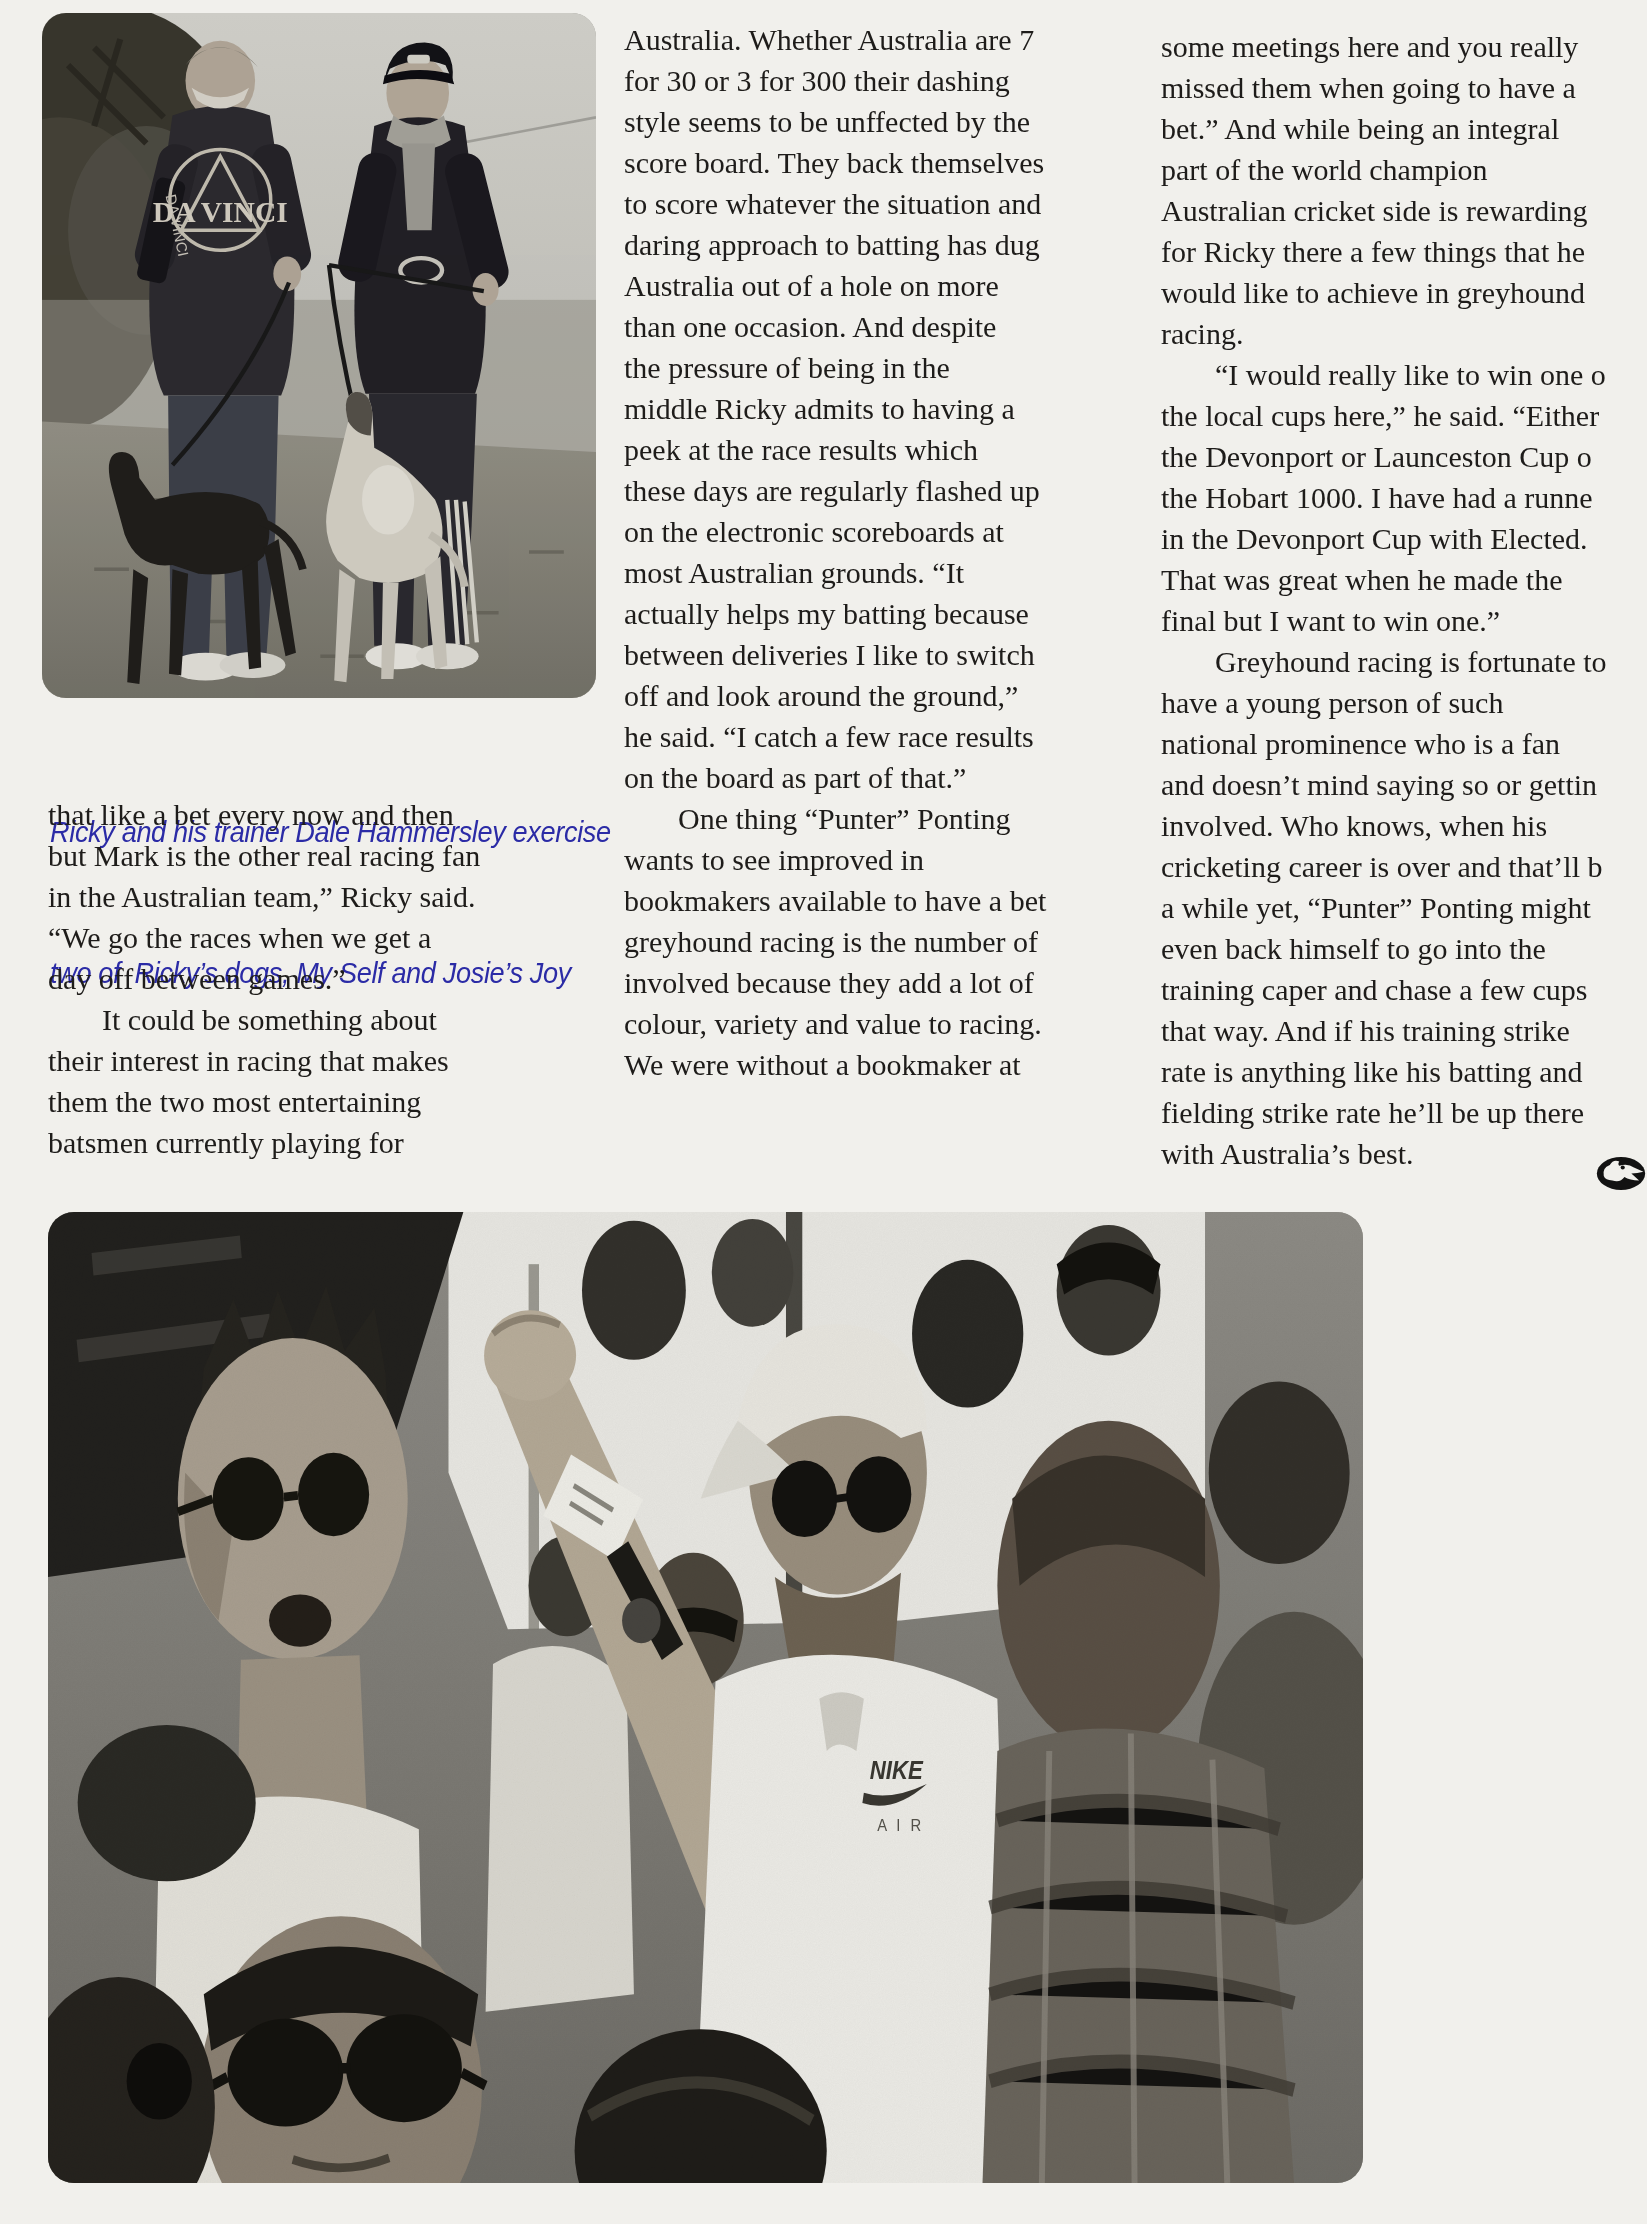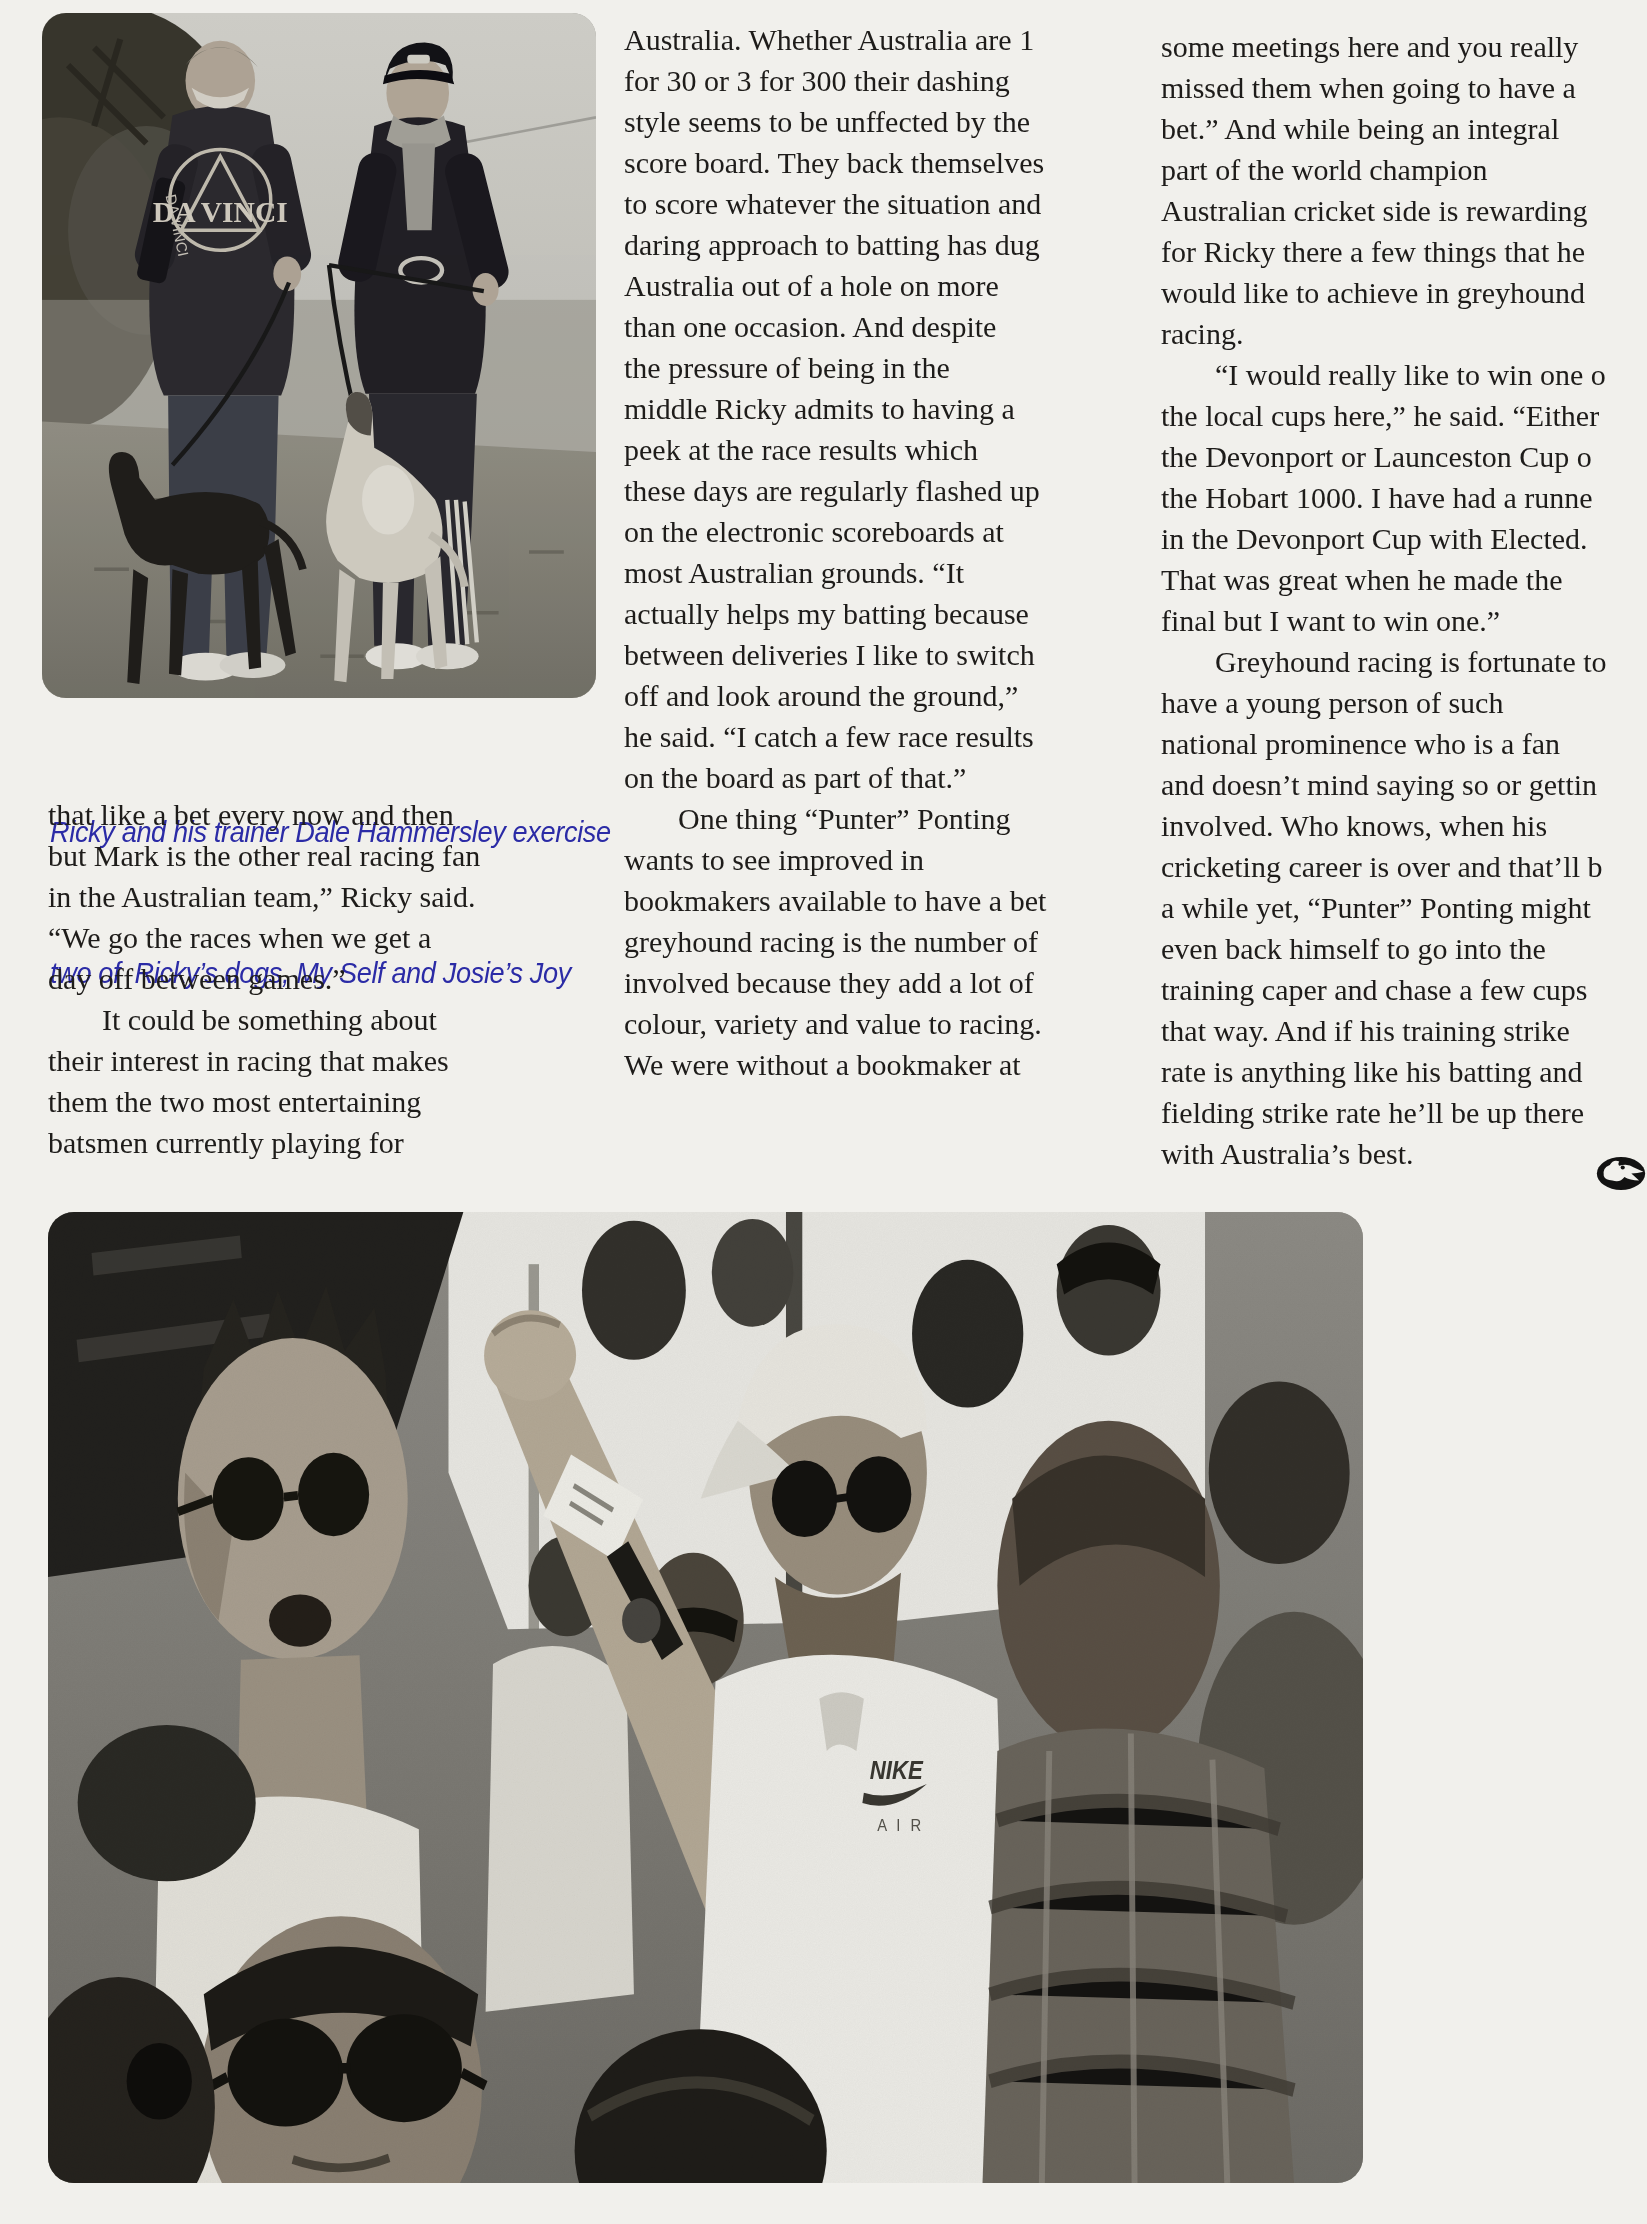--- a/index.html
+++ b/index.html
@@ -163,21 +163,21 @@
       <div class="line">in the Australian team,” Ricky said.</div>
       <div class="line">“We go the races when we get a</div>
       <div class="line">day off between games.”</div>
       <div class="line indent">It could be something about</div>
       <div class="line">their interest in racing that makes</div>
       <div class="line">them the two most entertaining</div>
       <div class="line">batsmen currently playing for</div>
     </div>
 
   <div class="col col2">
-      <div class="line">Australia. Whether Australia are 1</div>
+      <div class="line">Australia. Whether Australia are 7</div>
       <div class="line">for 30 or 3 for 300 their dashing</div>
       <div class="line">style seems to be unffected by the</div>
       <div class="line">score board. They back themselves</div>
       <div class="line">to score whatever the situation and</div>
       <div class="line">daring approach to batting has dug</div>
       <div class="line">Australia out of a hole on more</div>
       <div class="line">than one occasion. And despite</div>
       <div class="line">the pressure of being in the</div>
       <div class="line">middle Ricky admits to having a</div>
       <div class="line">peek at the race results which</div>

